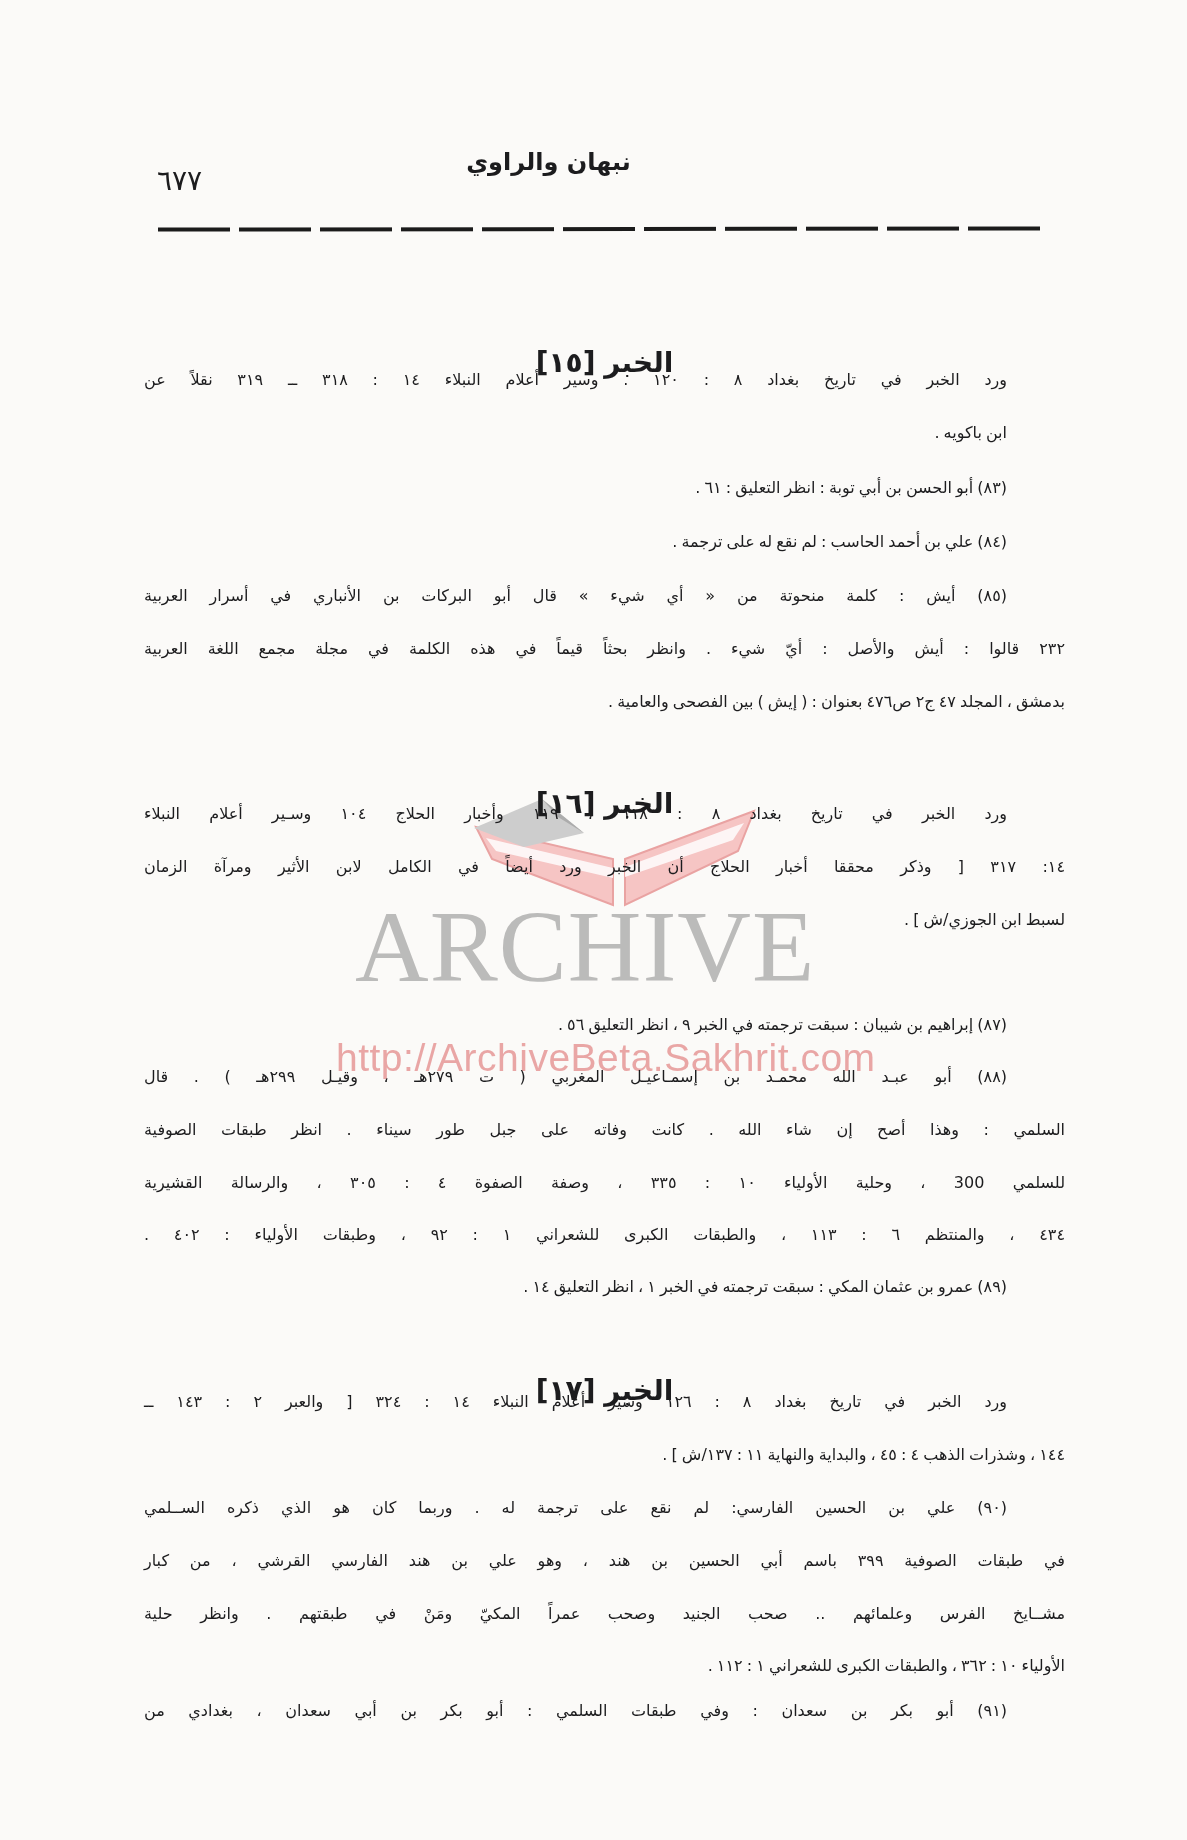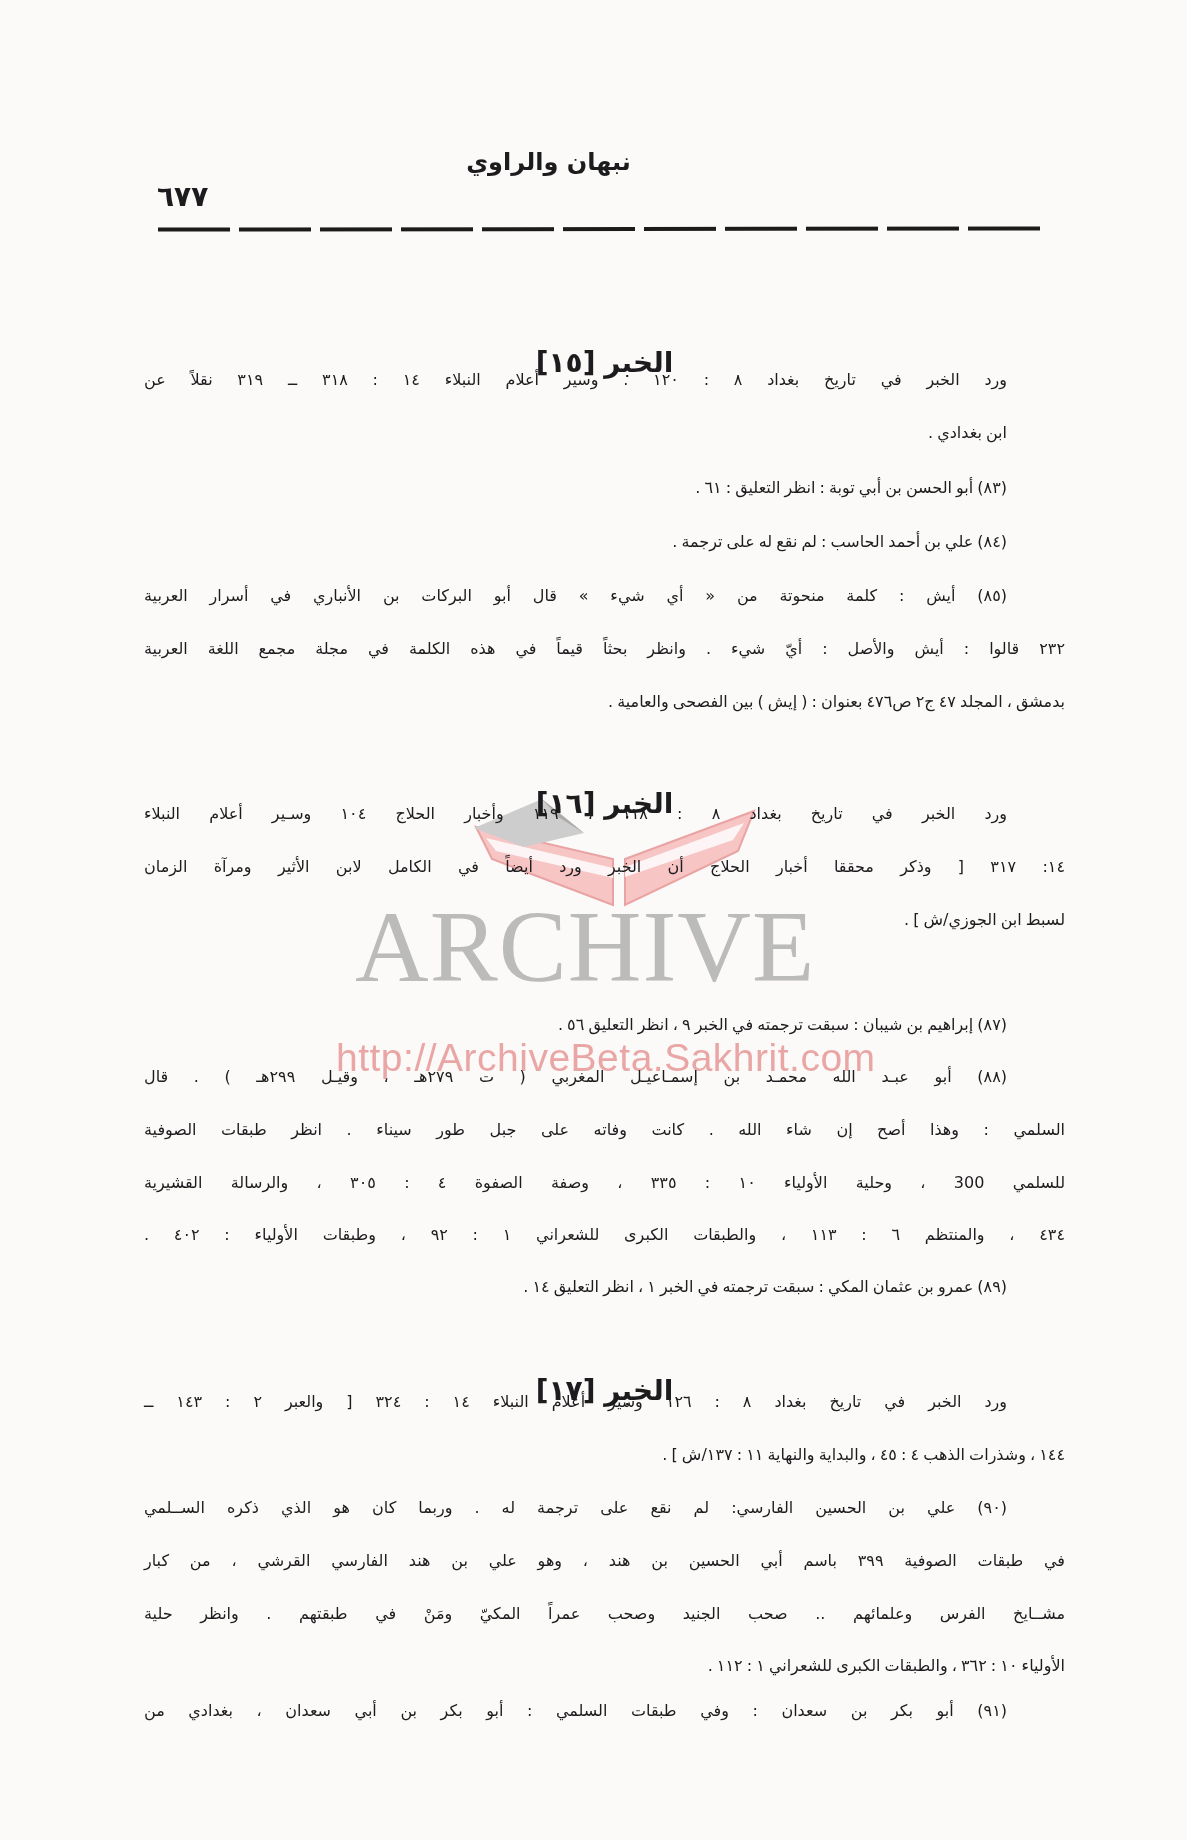--- a/index.html
+++ b/index.html
@@ -7,22 +7,22 @@
     position:relative;
     width:1187px;height:1840px;
     margin:0 auto;
     background:#fbfaf8;
     overflow:hidden;
     font-family:"DejaVu Sans",sans-serif;
     color:#1c1c1e;
   }
   
   .page-number{
-    position:absolute;left:157px;top:180px;
-    font-size:28px;font-weight:bold;direction:rtl;
+    position:absolute;left:157px;top:164px;
+    font-size:28px;font-weight:normal;direction:rtl;
   }
   .running-title{
     position:absolute;left:0;right:90px;top:148px;
     text-align:center;font-size:24px;font-weight:bold;direction:rtl;
   }
   .header-rule{
     position:absolute;left:158px;top:227px;width:884px;height:4px;
     background:repeating-linear-gradient(90deg,
       #1b1b1b 0px,#1b1b1b 72px,rgba(0,0,0,0) 72px,rgba(0,0,0,0) 81px);
     transform:rotate(-0.08deg);
@@ -77,21 +77,21 @@
     <path d="M4,35 L72,6 L114,40 L54,54 Z" fill="#c6c6c6"></path>
     <path d="M72,6 L88,24 L114,40 Z" fill="#9f9f9f"></path>
     <rect x="145" y="60" width="6" height="52" fill="#fbfaf8"></rect>
   </svg>
 
   <div class="wm-text">ARCHIVE</div>
   <div class="wm-url">http://ArchiveBeta.Sakhrit.com</div>
 
   <div class="line h" style="top:292px">الخبر [١٥]</div>
   <div class="line j ind" style="top:355px">ورد الخبر في تاريخ بغداد ٨ : ١٢٠ . وسير أعلام النبلاء ١٤ : ٣١٨ ــ ٣١٩ نقلاً عن</div>
-  <div class="line r ind" style="top:408px">ابن بغدادي .</div>
+  <div class="line r ind" style="top:408px">ابن باكويه .</div>
   <div class="line r ind" style="top:463px">(٨٣) أبو الحسن بن أبي توبة : انظر التعليق : ٦١ .</div>
   <div class="line r ind" style="top:517px">(٨٤) علي بن أحمد الحاسب : لم نقع له على ترجمة .</div>
   <div class="line j ind" style="top:571px">(٨٥) أيش : كلمة منحوتة من « أي شيء » قال أبو البركات بن الأنباري في أسرار العربية</div>
   <div class="line j" style="top:624px">٢٣٢ قالوا : أيش والأصل : أيّ شيء . وانظر بحثاً قيماً في هذه الكلمة في مجلة مجمع اللغة العربية</div>
   <div class="line r" style="top:677px">بدمشق ، المجلد ٤٧ ج٢ ص٤٧٦ بعنوان : ( إيش ) بين الفصحى والعامية .</div>
   <div class="line h" style="top:733px">الخبر [١٦]</div>
   <div class="line j ind" style="top:789px">ورد الخبر في تاريخ بغداد ٨ : ١١٨ ، ١١٩ وأخبار الحلاج ١٠٤ وسـير أعلام النبلاء</div>
   <div class="line j" style="top:842px">١٤: ٣١٧ [ وذكر محققا أخبار الحلاج أن الخبر ورد أيضاً في الكامل لابن الأثير ومرآة الزمان</div>
   <div class="line r" style="top:895px">لسبط ابن الجوزي/ش ] .</div>
   <div class="line r ind" style="top:1000px">(٨٧) إبراهيم بن شيبان : سبقت ترجمته في الخبر ٩ ، انظر التعليق ٥٦ .</div>

